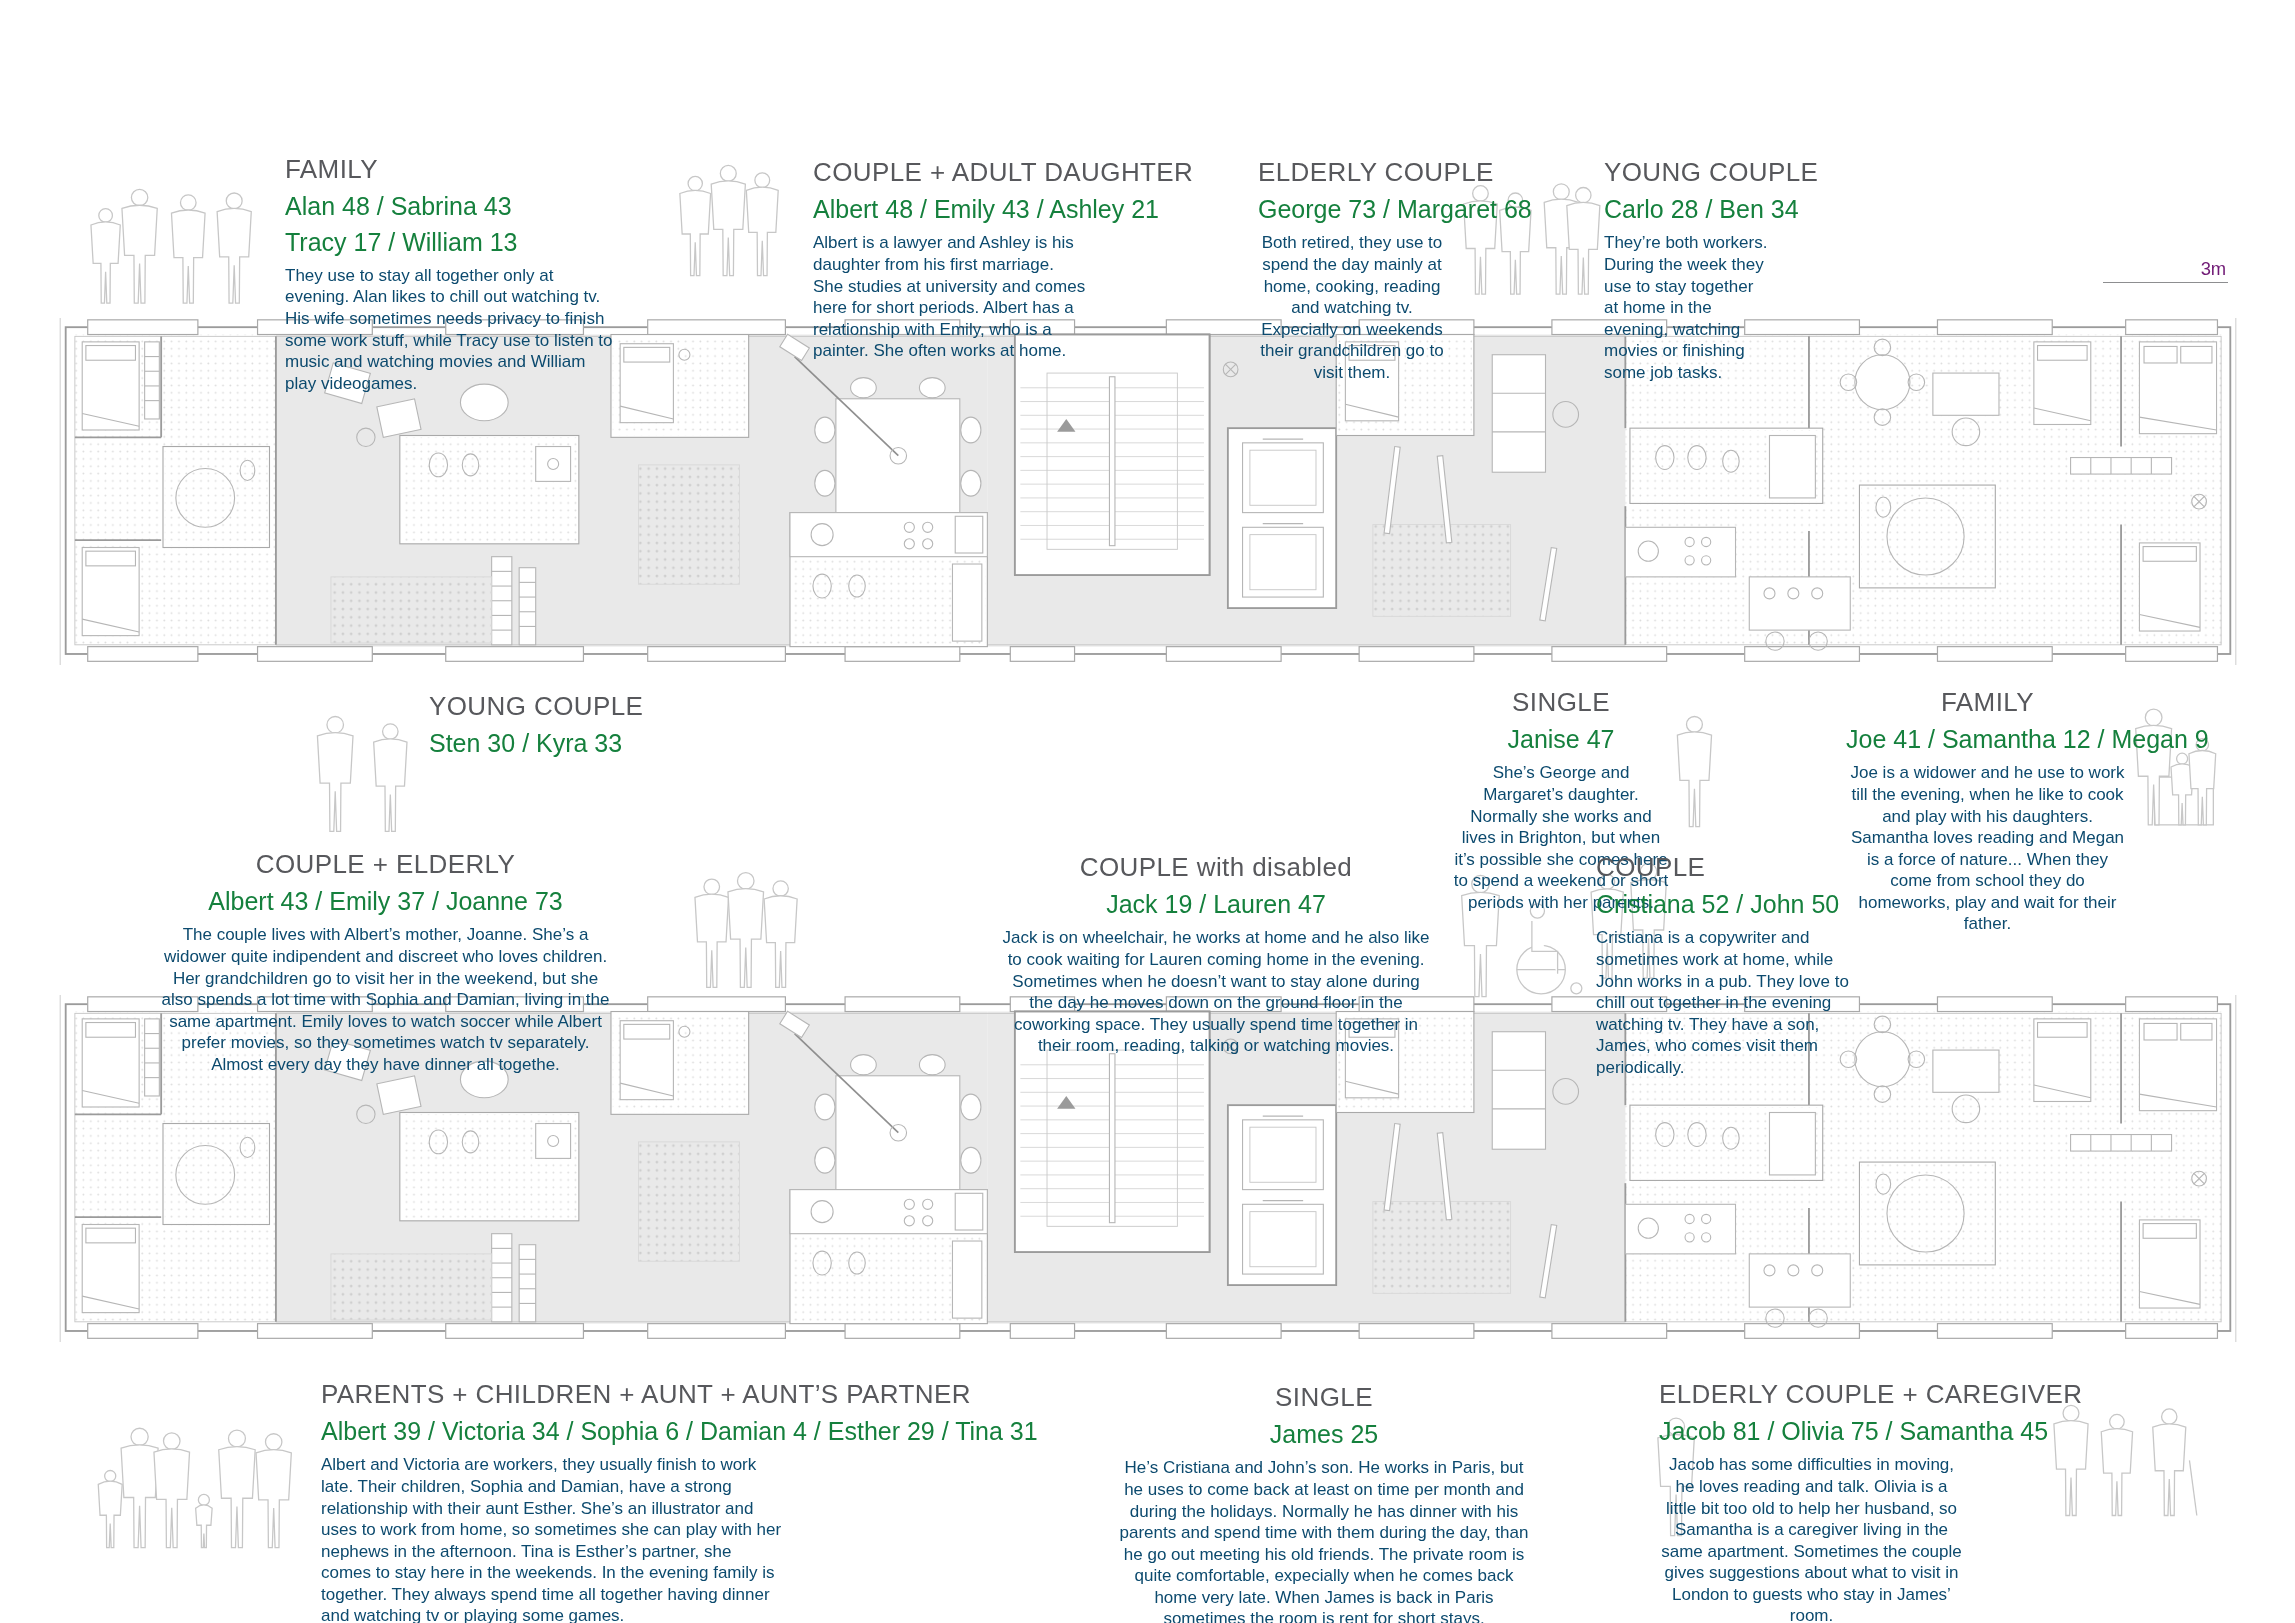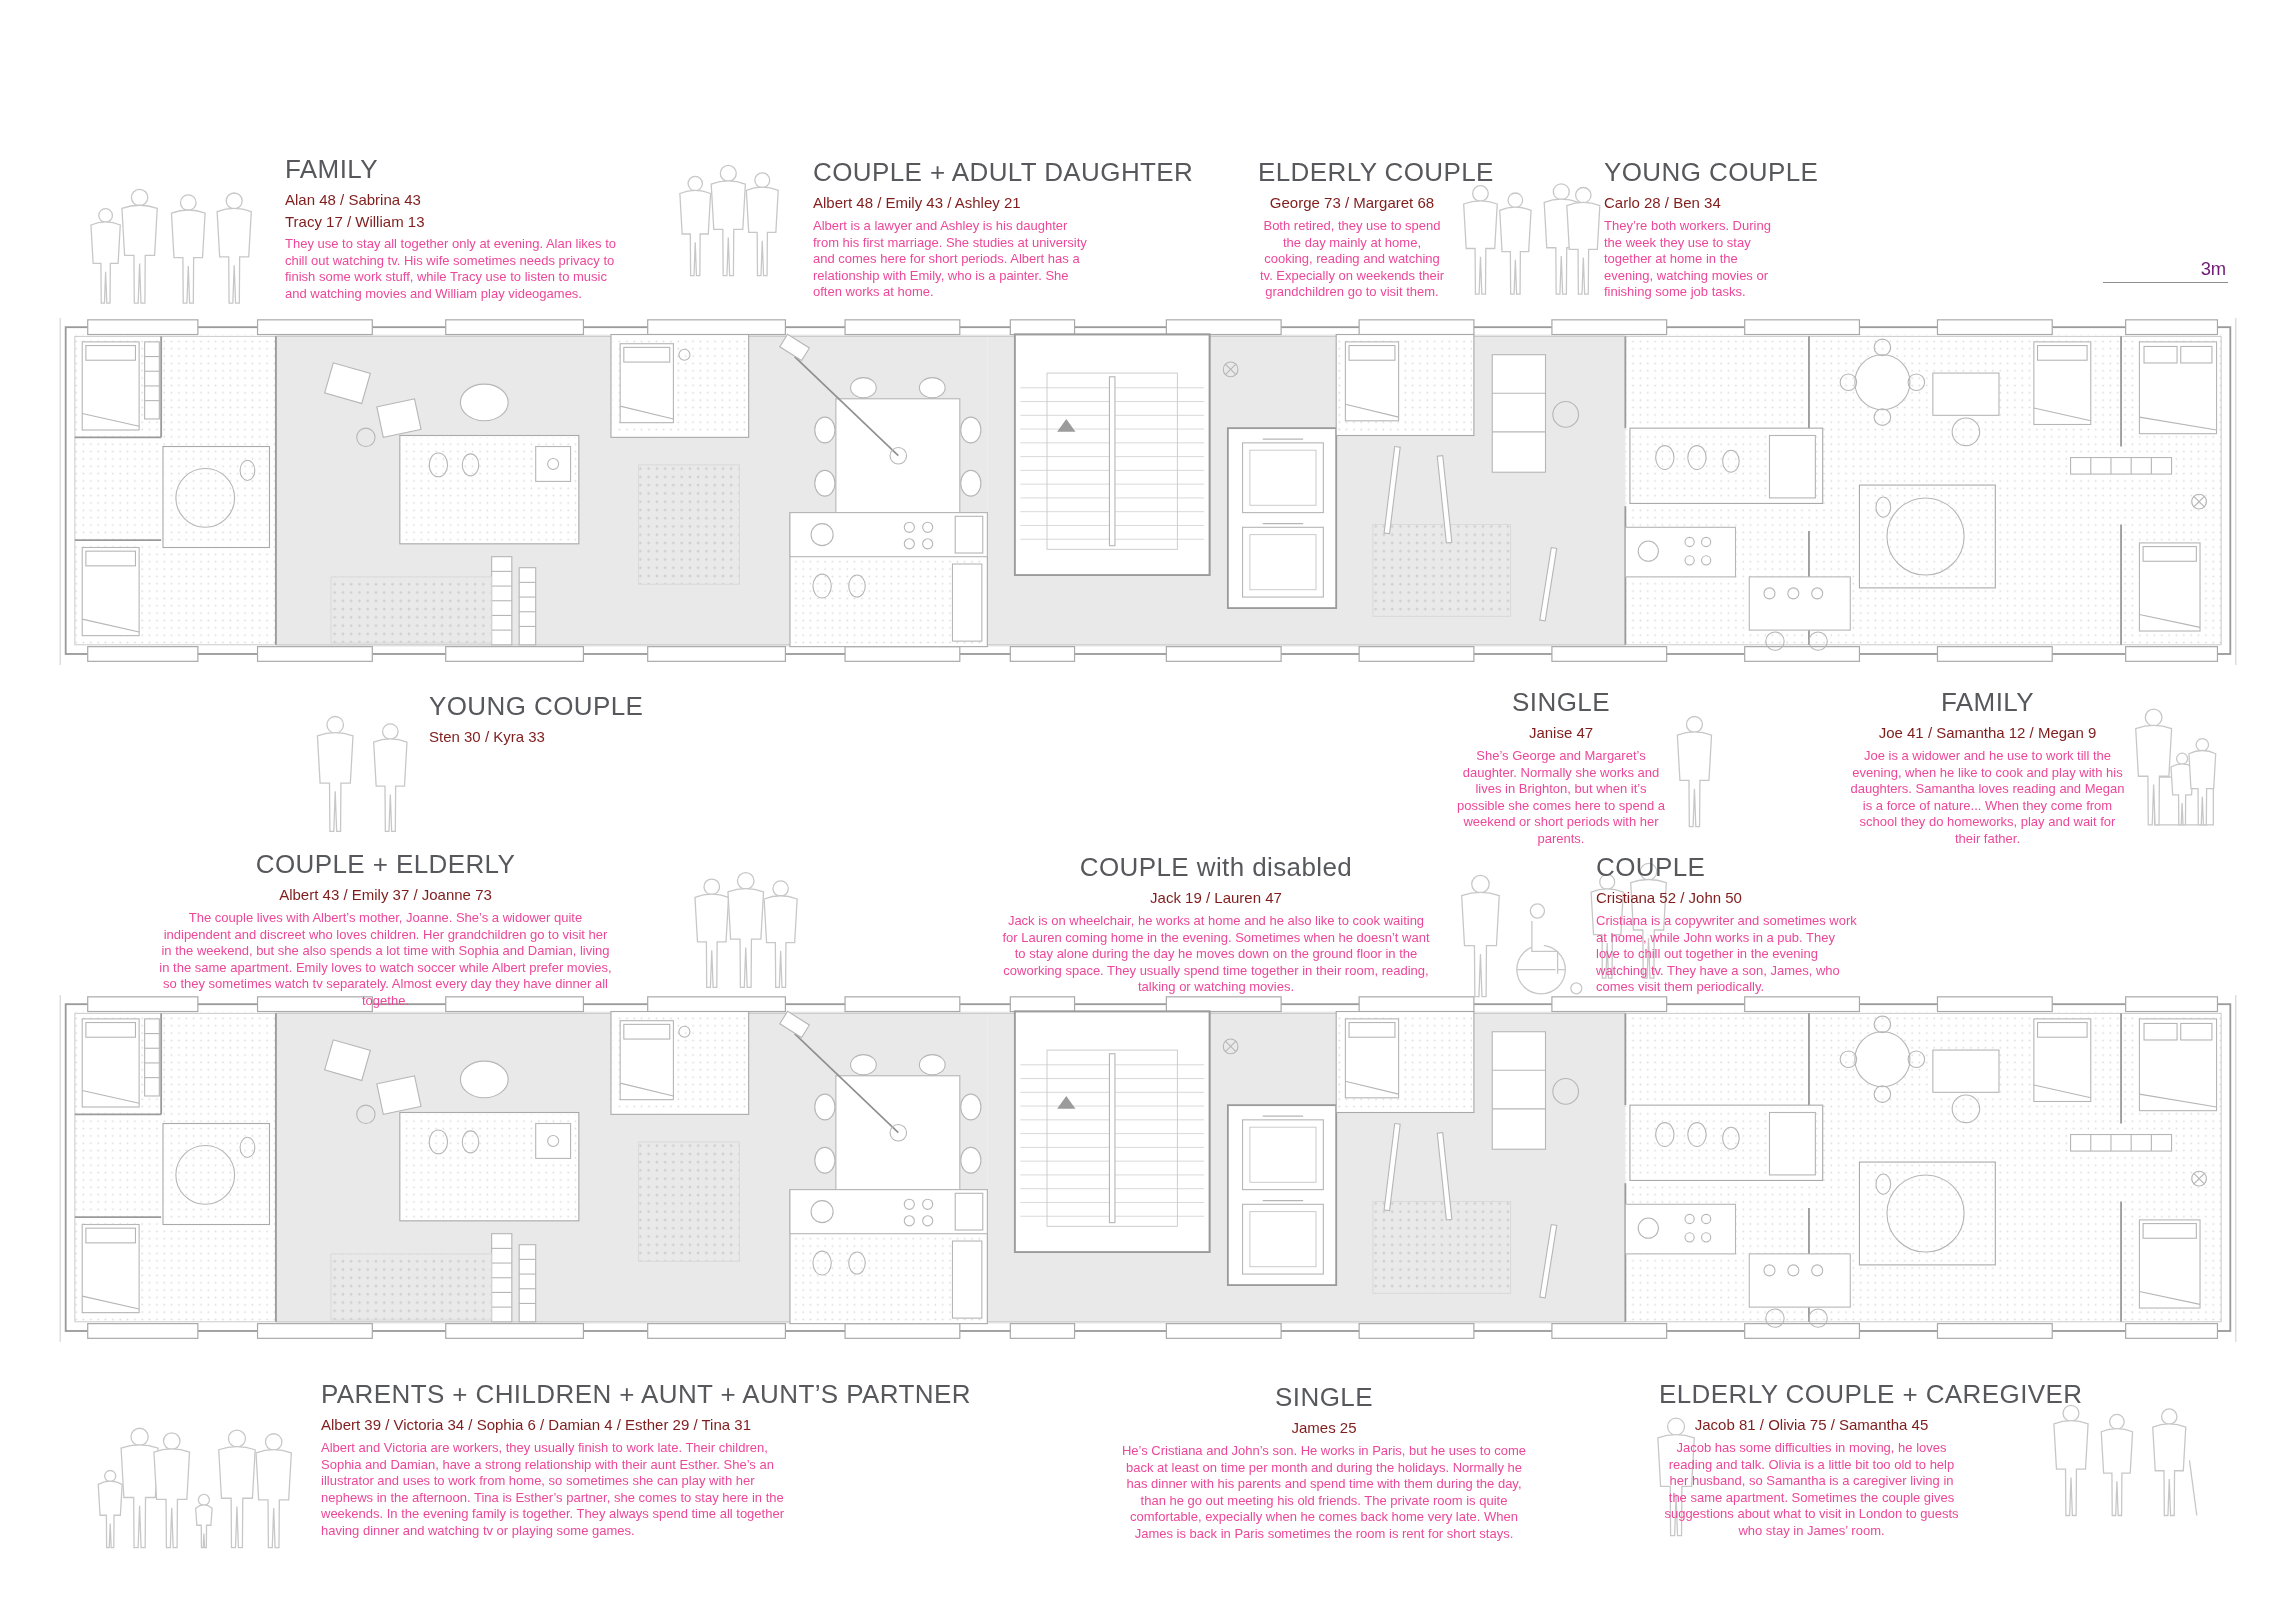--- a/index.html
+++ b/index.html
@@ -2,22 +2,22 @@
 <html style="font-size:14.7px"><head>
 <meta charset="utf-8">
 <style>
   html,body{margin:0;padding:0;background:#fff;}
   body{width:2296px;height:1624px;position:relative;overflow:hidden;
        font-family:"Liberation Sans",sans-serif;}
   .block{position:absolute;color:#7b7c7f;}
   .align-right{text-align:center;}
   .title{font-size:26px;font-weight:400;letter-spacing:0.4px;color:#57585c;
          margin:0 0 4.6px 0;line-height:1.18;white-space:nowrap;}
-  .names{font-size:15px;color:#7f1d1d;line-height:1.42;white-space:nowrap;}
-  .desc{font-size:13px;line-height:1.27;margin:4.6px 0 0 0;color:#ec4899;}
+  .names{font-size:25px;color:#15803d;line-height:1.42;white-space:nowrap;}
+  .desc{font-size:17px;line-height:1.27;margin:4.6px 0 0 0;color:#0c4a6e;}
   .scalebar{position:absolute;left:2103px;top:259px;width:125px;color:#701a75;}
   .scalebar .lbl{text-align:right;font-size:18.4px;line-height:1.1;padding-right:1.8px;}
   .scalebar .line{border-top:1.8px solid #8d8e90;margin-top:2.8px;}
   .planbox{position:absolute;left:59px;width:2178px;height:347px;}
   #plan-top{top:318px;} #plan-bottom{top:995px;}
   #figures{position:absolute;left:0;top:0;pointer-events:none;}
   
   .wall{fill:none;stroke:#9b9b9b;stroke-width:2;}
   .wall2{fill:none;stroke:#c6c6c6;stroke-width:1;}
   .iw{stroke:#9b9b9b;stroke-width:2;fill:none;}

